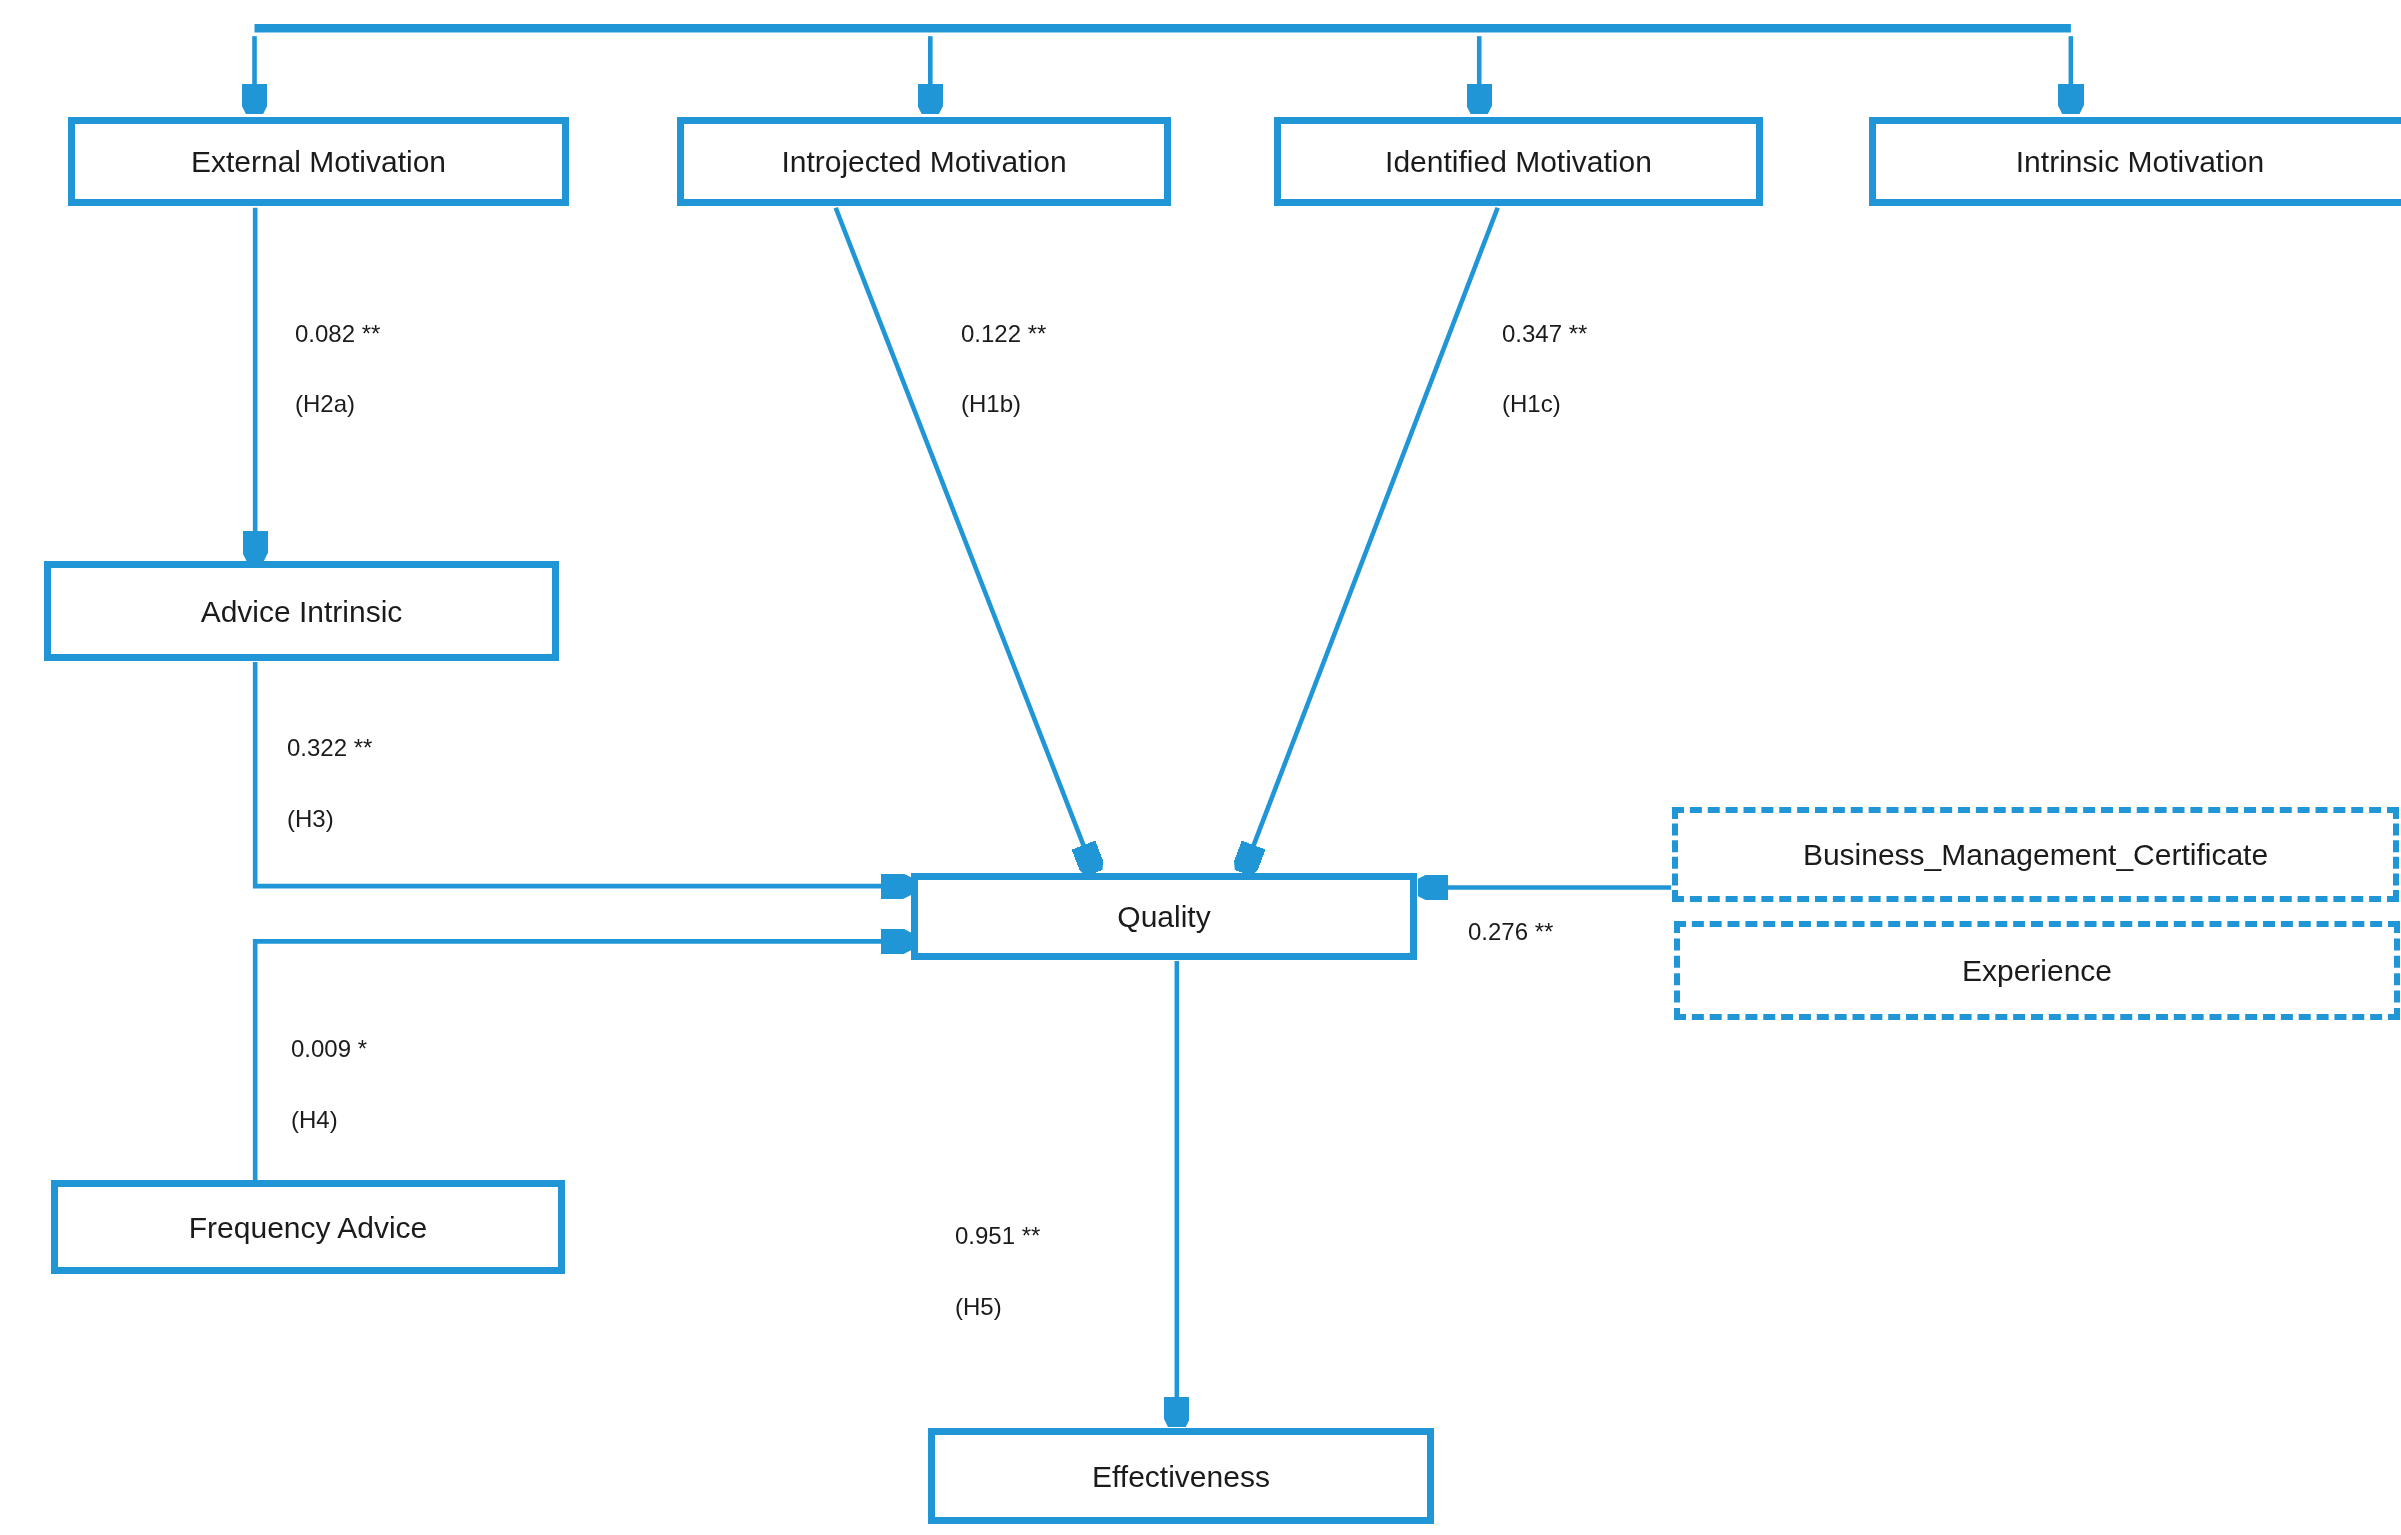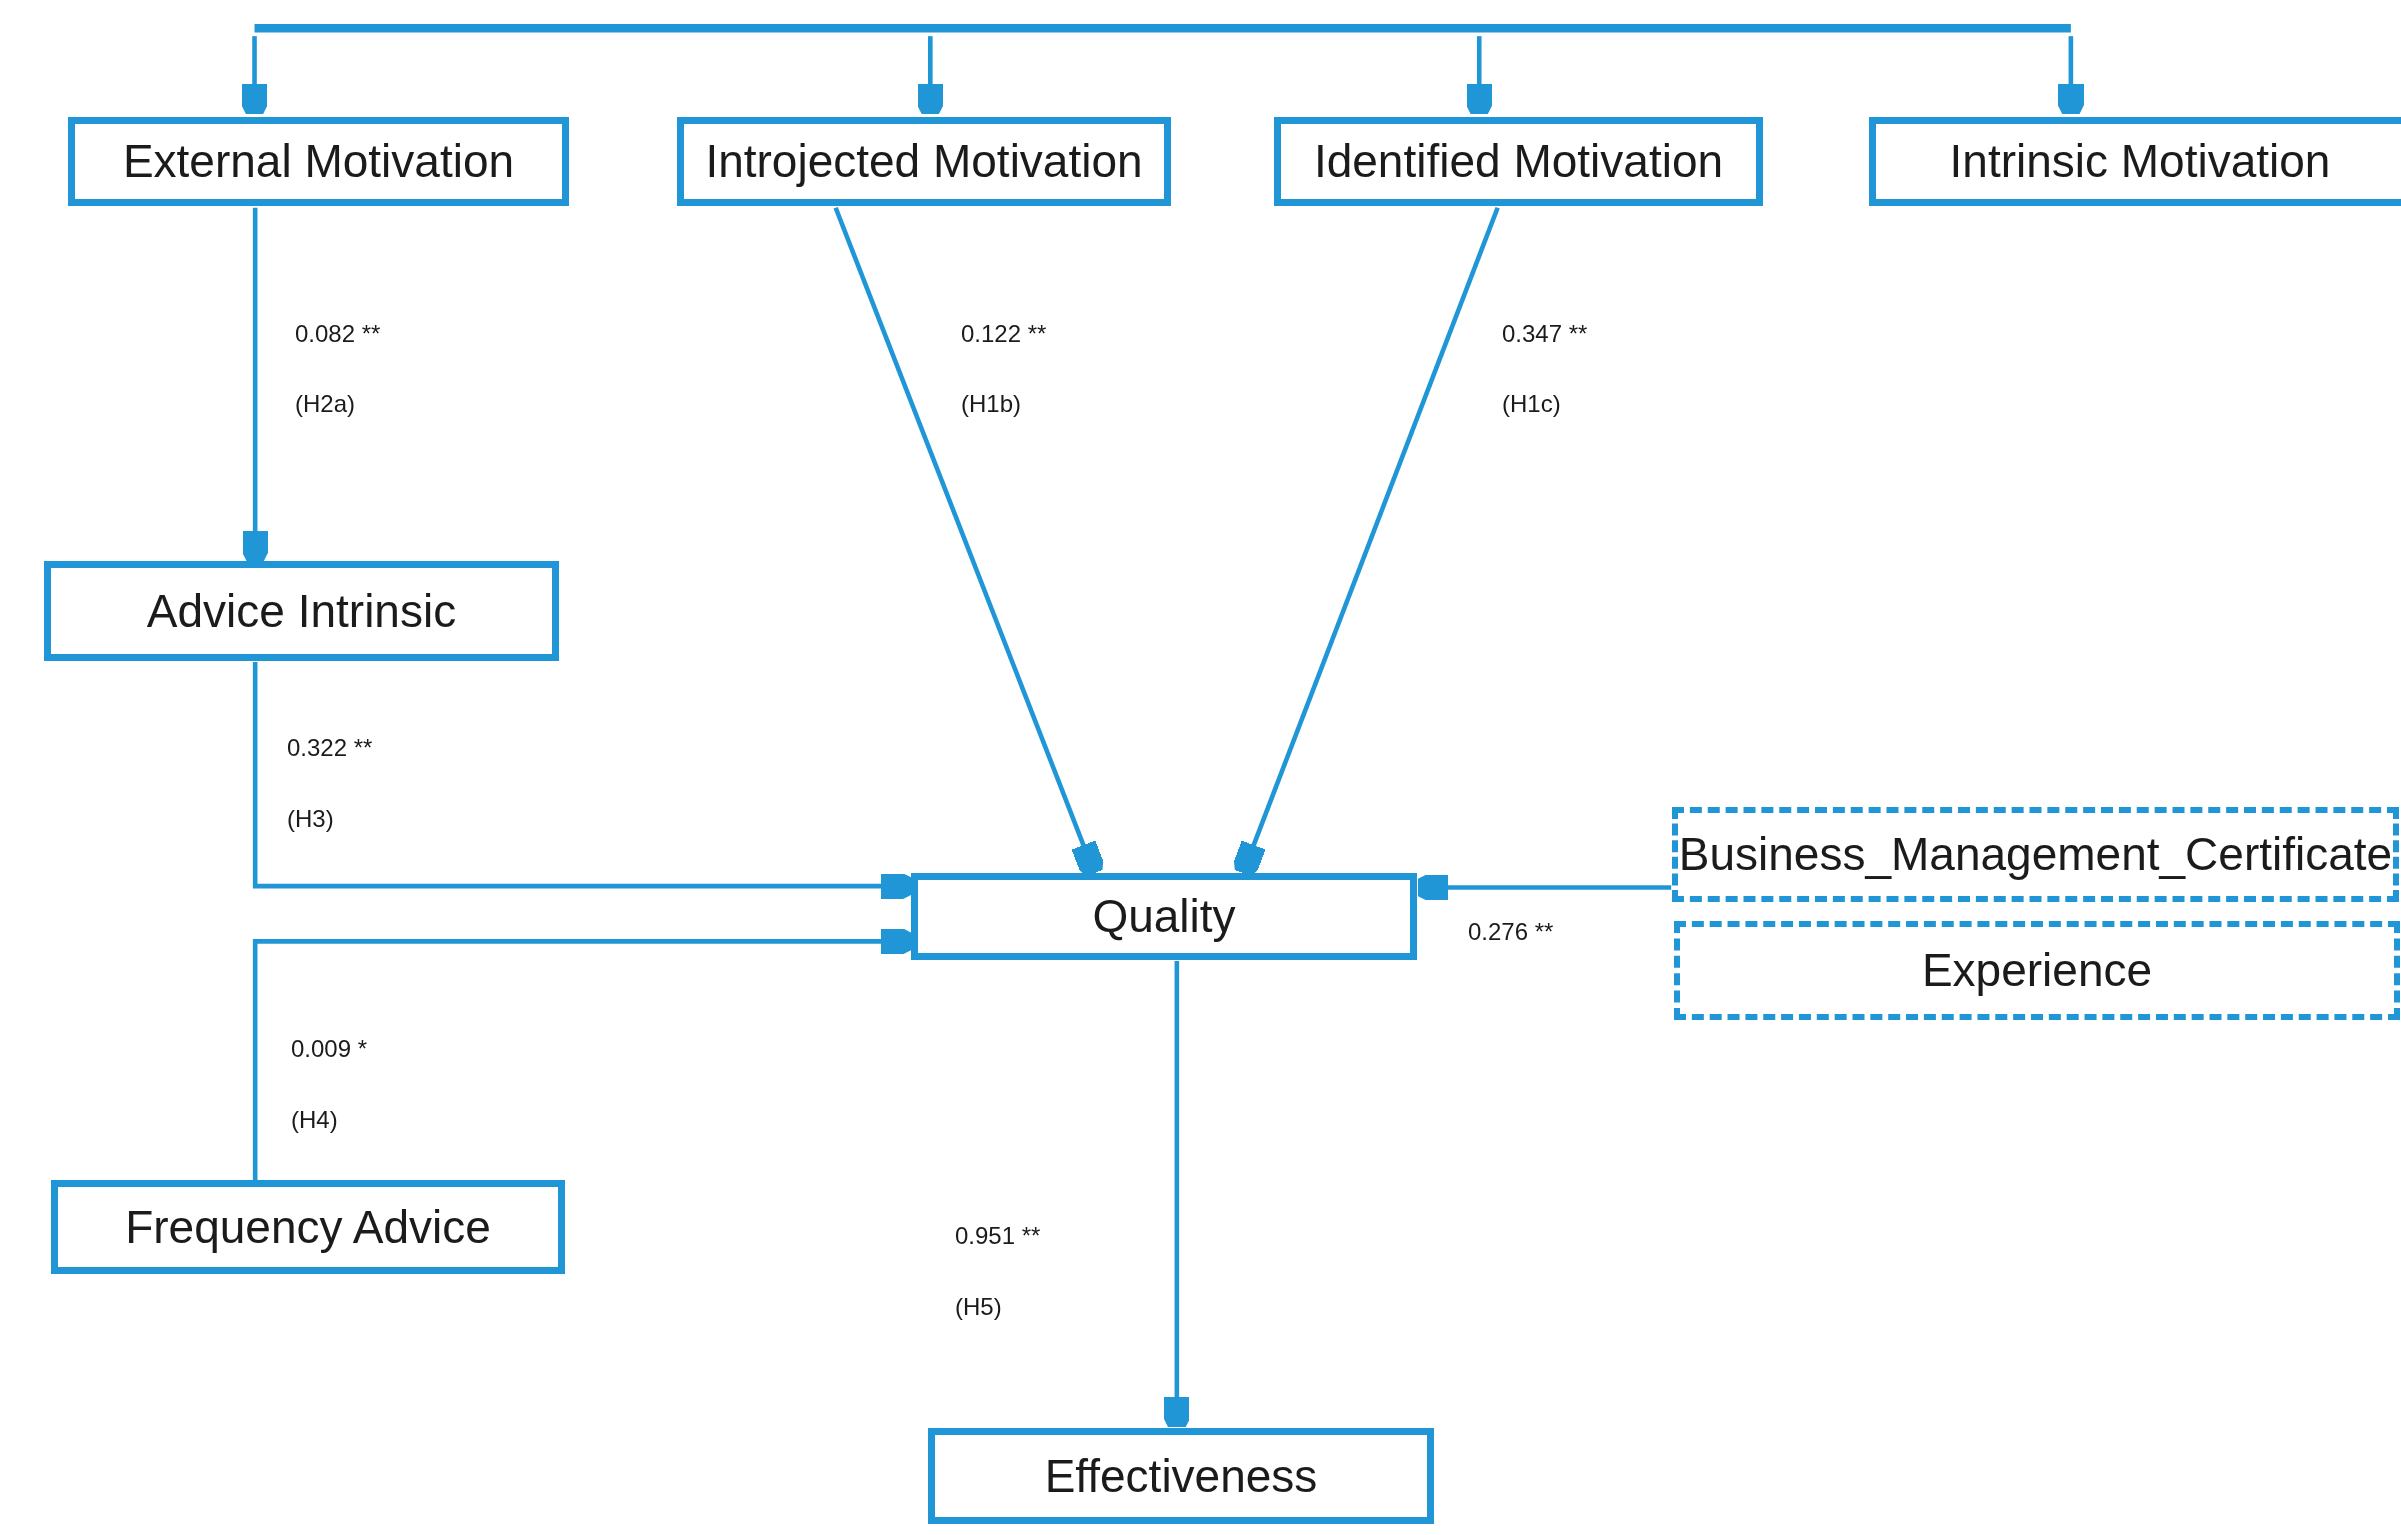--- a/index.html
+++ b/index.html
@@ -37,21 +37,21 @@
     stroke-width: 13;
   }
   .node {
     position: absolute;
     box-sizing: border-box;
     border: 7.2px solid var(--accent);
     background: #ffffff;
     display: flex;
     align-items: center;
     justify-content: center;
-    font-size: 46px;
+    font-size: 30px;
     line-height: 1.1;
     color: #1b1b1b;
     white-space: nowrap;
   }
   .node.dashed {
     border: 6.6px dashed var(--accent);
   }
   .coef {
     position: absolute;
     font-size: 24px;

